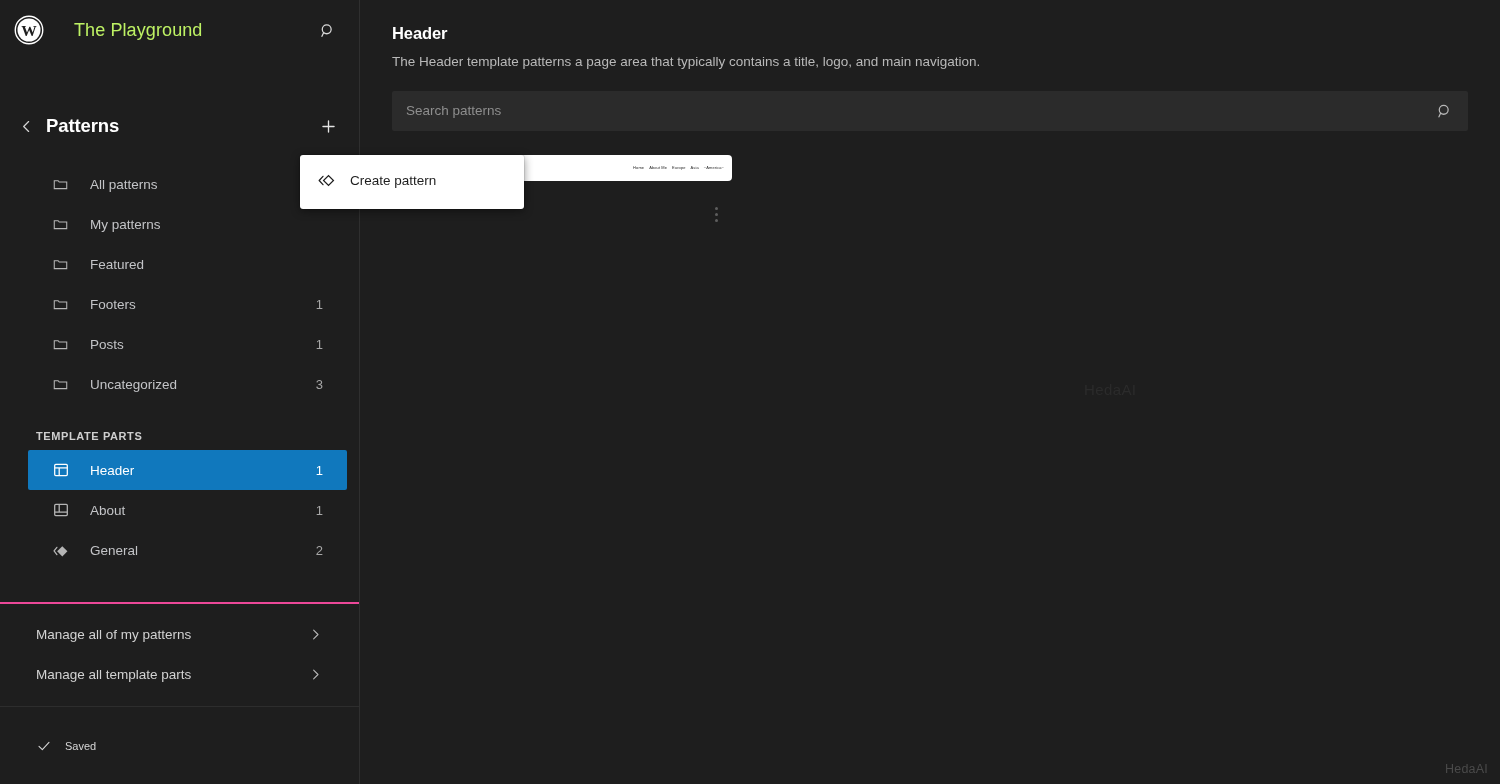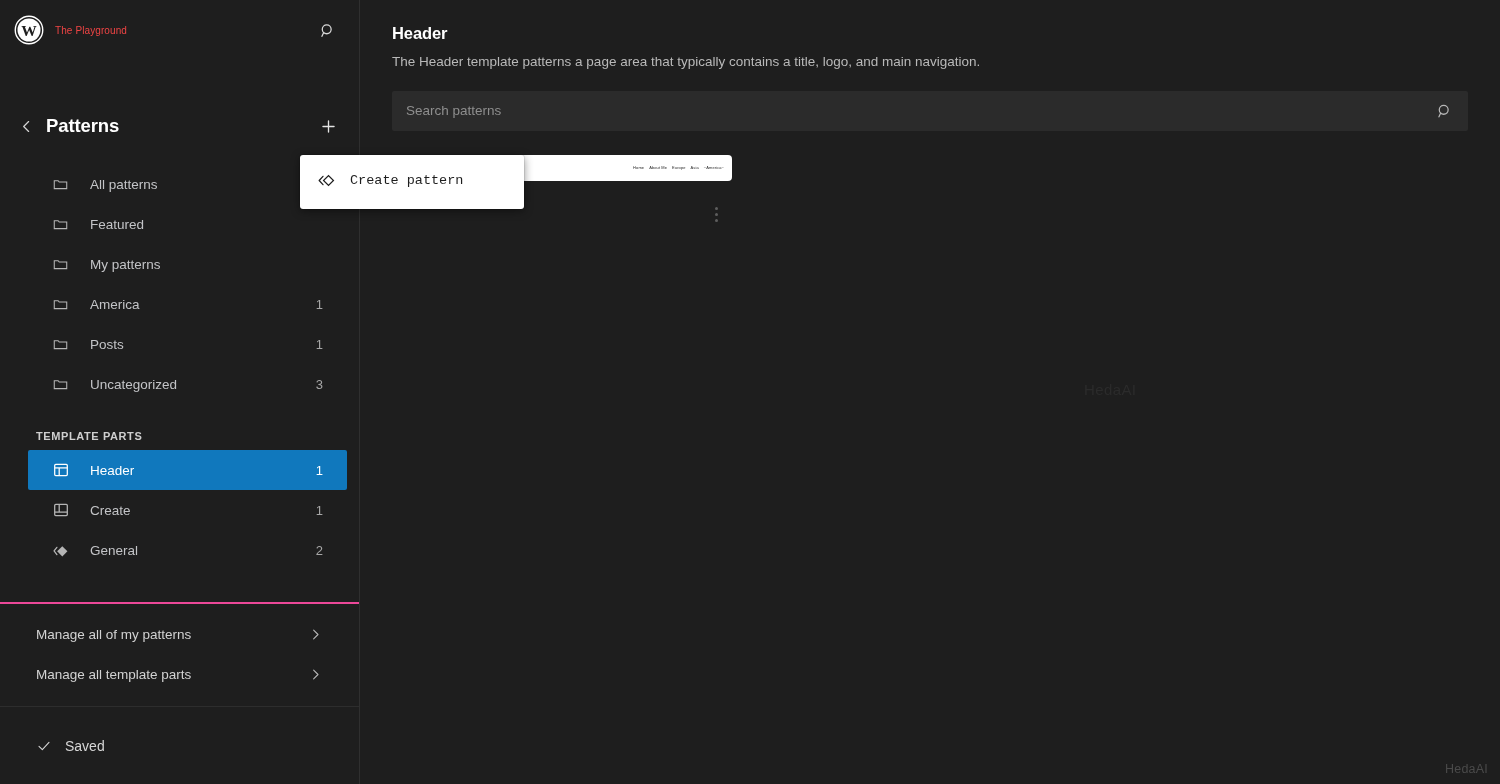--- a/index.html
+++ b/index.html
@@ -48,24 +48,24 @@
   .wp-logo {
     width: 30px;
     height: 30px;
     flex: 0 0 30px;
     display: flex;
     align-items: center;
     justify-content: center;
   }
 
   .site-title {
-    margin-left: 11px;
-    font-size: 10px;
+    margin-left: 30px;
+    font-size: 18px;
     font-weight: 400;
-    color: #ef4444;
+    color: #bef264;
     letter-spacing: .1px;
     flex: 1 1 auto;
   }
 
   .icon-btn {
     width: 32px;
     height: 32px;
     display: flex;
     align-items: center;
     justify-content: center;
@@ -202,21 +202,21 @@
     display: flex;
     align-items: center;
     padding: 0 36px;
     flex: 0 0 78px;
   }
   .save-status {
     display: flex;
     align-items: center;
     gap: 13px;
     color: #d6d6d6;
-    font-size: 14px;
+    font-size: 11px;
   }
   .check-ic { color: #d6d6d6; display: flex; }
 
   
   .main {
     flex: 1 1 auto;
     position: relative;
     background: #1e1e1e;
     padding: 24px 32px 0 32px;
     overflow: hidden;
@@ -351,21 +351,21 @@
     font-size: 13.5px;
     cursor: pointer;
     border-radius: 2px;
     border: 1px solid transparent;
   }
   .menu-item .mic {
     width: 24px; flex: 0 0 24px;
     display: flex; align-items: center;
     color: #1e1e1e;
   }
-  .menu-item .mlbl { margin-left: 9px; font-family: Liberation Mono, monospace; }
+  .menu-item .mlbl { margin-left: 9px; }
   .menu-item.focused {
     border: 1.5px solid #4a9ed0;
     color: #1b72aa;
     border-radius: 2px;
   }
   .menu-item.focused .mic { color: #1b72aa; }
 
   
   .wm-center {
     position: absolute;
@@ -434,39 +434,39 @@
         </span>
         <span class="lbl">All patterns</span>
         <span class="cnt"></span>
       </li>
       <li class="nav-item">
         <span class="ic">
           <svg width="17" height="17" viewBox="0 0 24 24" fill="none" stroke="currentColor" stroke-width="1.5">
             <path d="M3.2 6.6h5.4l1.6 2h10.6v9.2H3.2z"></path>
           </svg>
         </span>
+        <span class="lbl">My patterns</span>
+        <span class="cnt"></span>
+      </li>
+      <li class="nav-item">
+        <span class="ic">
+          <svg width="17" height="17" viewBox="0 0 24 24" fill="none" stroke="currentColor" stroke-width="1.5">
+            <path d="M3.2 6.6h5.4l1.6 2h10.6v9.2H3.2z"></path>
+          </svg>
+        </span>
         <span class="lbl">Featured</span>
         <span class="cnt"></span>
       </li>
       <li class="nav-item">
         <span class="ic">
           <svg width="17" height="17" viewBox="0 0 24 24" fill="none" stroke="currentColor" stroke-width="1.5">
             <path d="M3.2 6.6h5.4l1.6 2h10.6v9.2H3.2z"></path>
           </svg>
         </span>
-        <span class="lbl">My patterns</span>
-        <span class="cnt"></span>
-      </li>
-      <li class="nav-item">
-        <span class="ic">
-          <svg width="17" height="17" viewBox="0 0 24 24" fill="none" stroke="currentColor" stroke-width="1.5">
-            <path d="M3.2 6.6h5.4l1.6 2h10.6v9.2H3.2z"></path>
-          </svg>
-        </span>
-        <span class="lbl">America</span>
+        <span class="lbl">Footers</span>
         <span class="cnt">1</span>
       </li>
       <li class="nav-item">
         <span class="ic">
           <svg width="17" height="17" viewBox="0 0 24 24" fill="none" stroke="currentColor" stroke-width="1.5">
             <path d="M3.2 6.6h5.4l1.6 2h10.6v9.2H3.2z"></path>
           </svg>
         </span>
         <span class="lbl">Posts</span>
         <span class="cnt">1</span>
@@ -497,21 +497,21 @@
         <span class="cnt">1</span>
       </li>
       <li class="nav-item">
         <span class="ic">
           <svg width="18" height="18" viewBox="0 0 24 24" fill="none" stroke="currentColor" stroke-width="1.7">
             <rect x="3.6" y="4.6" width="16.8" height="14.8" rx="1.4"></rect>
             <line x1="3.6" y1="14.8" x2="20.4" y2="14.8"></line>
             <line x1="9.6" y1="4.6" x2="9.6" y2="14.8"></line>
           </svg>
         </span>
-        <span class="lbl">Create</span>
+        <span class="lbl">About</span>
         <span class="cnt">1</span>
       </li>
       <li class="nav-item">
         <span class="ic">
           <svg width="19" height="19" viewBox="0 0 24 24" fill="none" stroke="currentColor" stroke-width="1.6">
             <rect x="8.4" y="8.4" width="9.2" height="9.2" transform="rotate(45 13 13)" fill="currentColor" stroke="none"></rect>
             <polyline points="6.2,8 2.6,12.6 6.2,17.2" stroke-linecap="round" stroke-linejoin="round"></polyline>
           </svg>
         </span>
         <span class="lbl">General</span>

